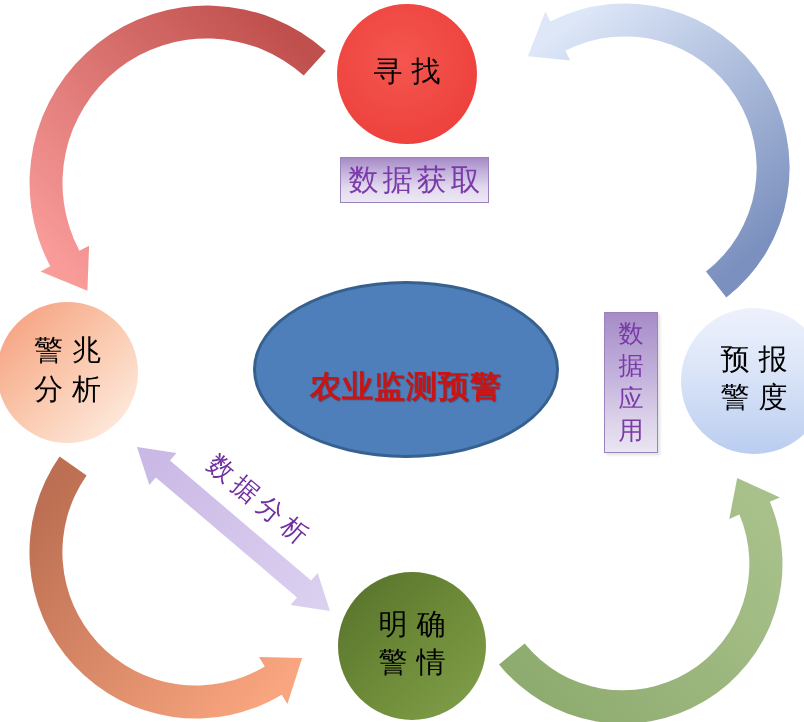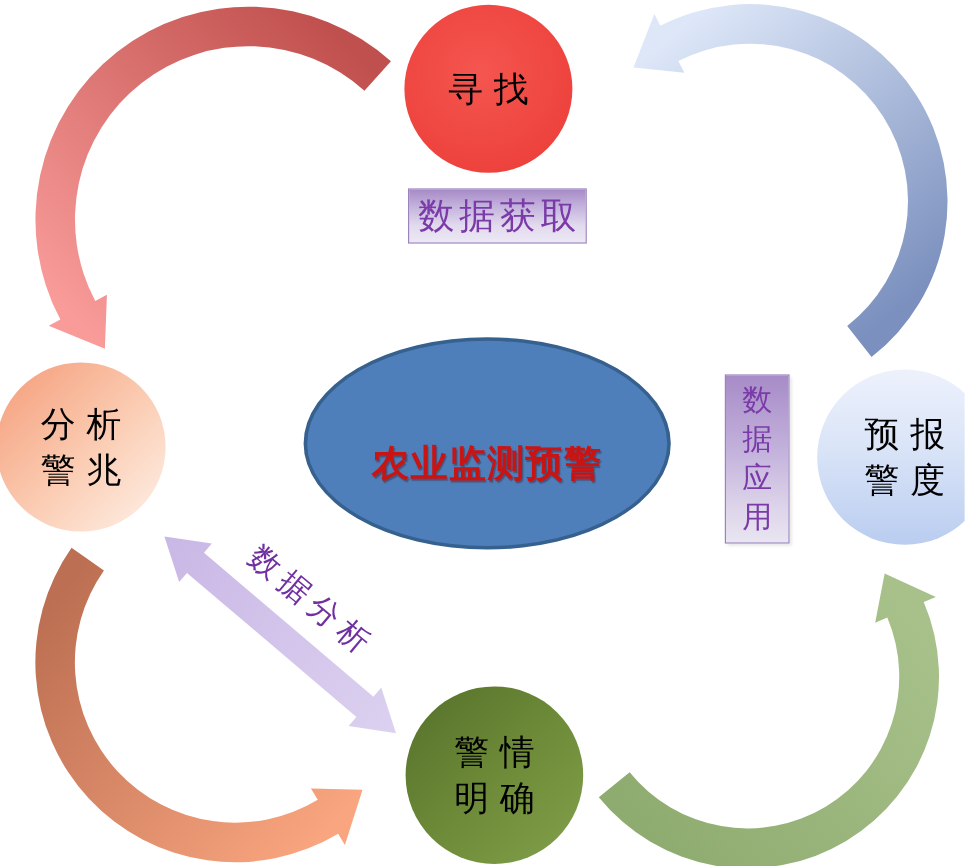--- a/index.html
+++ b/index.html
@@ -3,21 +3,21 @@
 <meta charset="utf-8">
 <style>
   html,body{margin:0;padding:0;background:#fff;}
   .stage{
     position:relative;width:804px;height:722px;background:#fff;overflow:hidden;
     font-family:"DejaVu Serif", serif;
   }
   .stage svg{position:absolute;left:0;top:0;}
   .node{
     position:absolute;border-radius:50%;display:flex;flex-direction:column;
-    align-items:center;justify-content:center;text-align:center;color:#000;
+    align-items:center;justify-content:center;text-align:center;color:#000;font-family:Liberation Mono, monospace;
   }
   .node .ln{
     display:block;font-size:29px;line-height:1.32;letter-spacing:9px;
     padding-left:9px;white-space:nowrap;
   }
   .node-source{left:337px;top:4px;width:140px;height:140px;
     background:radial-gradient(circle at 45% 40%, #F4564F 0%, #ED403B 80%);}
   .node-sign{left:-3px;top:302px;width:141px;height:141px;
     background:linear-gradient(135deg,#F49B77 0%, #FBCDB4 55%, #FEF2EA 100%);}
   .node-degree{left:681px;top:308px;width:146px;height:146px;
@@ -91,32 +91,32 @@
       <path fill="url(#g_situation_to_degree)" d="M 499.0 664.4 A 159.5 159.5 0 0 0 769.8 501.7 L 779.9 497.4 L 737.2 477.9 L 729.3 518.9 L 739.4 514.6 A 126.5 126.5 0 0 1 524.7 643.6 Z"></path>
       <path fill="url(#g_sign_to_situation)" d="M 59.6 456.5 A 166.5 166.5 0 0 0 281.8 694.7 L 287.4 704.1 L 302.1 658.1 L 259.1 657.0 L 264.8 666.4 A 133.5 133.5 0 0 1 86.6 475.4 Z"></path>
       <path fill="url(#g_analysis)" d="M 137.0 447.0 L 149.3 485.0 L 155.8 477.4 L 297.0 597.4 L 290.5 605.0 L 330.0 611.0 L 317.7 573.0 L 311.2 580.6 L 170.0 460.6 L 176.5 453.0 Z"></path>
     </svg>
 
   <div class="node node-source">
     <span class="ln">寻找</span>
   </div>
 
   <div class="node node-sign">
+    <span class="ln">警兆</span>
     <span class="ln">分析</span>
-    <span class="ln">警兆</span>
   </div>
 
   <div class="node node-degree">
     <span class="ln">预报</span>
     <span class="ln">警度</span>
   </div>
 
   <div class="node node-situation">
+    <span class="ln">明确</span>
     <span class="ln">警情</span>
-    <span class="ln">明确</span>
   </div>
 
   <div class="ellipse">
     <span class="title">农业监测预警</span>
   </div>
 
   <div class="box box-acq">
     <span>数据获取</span>
   </div>
 

